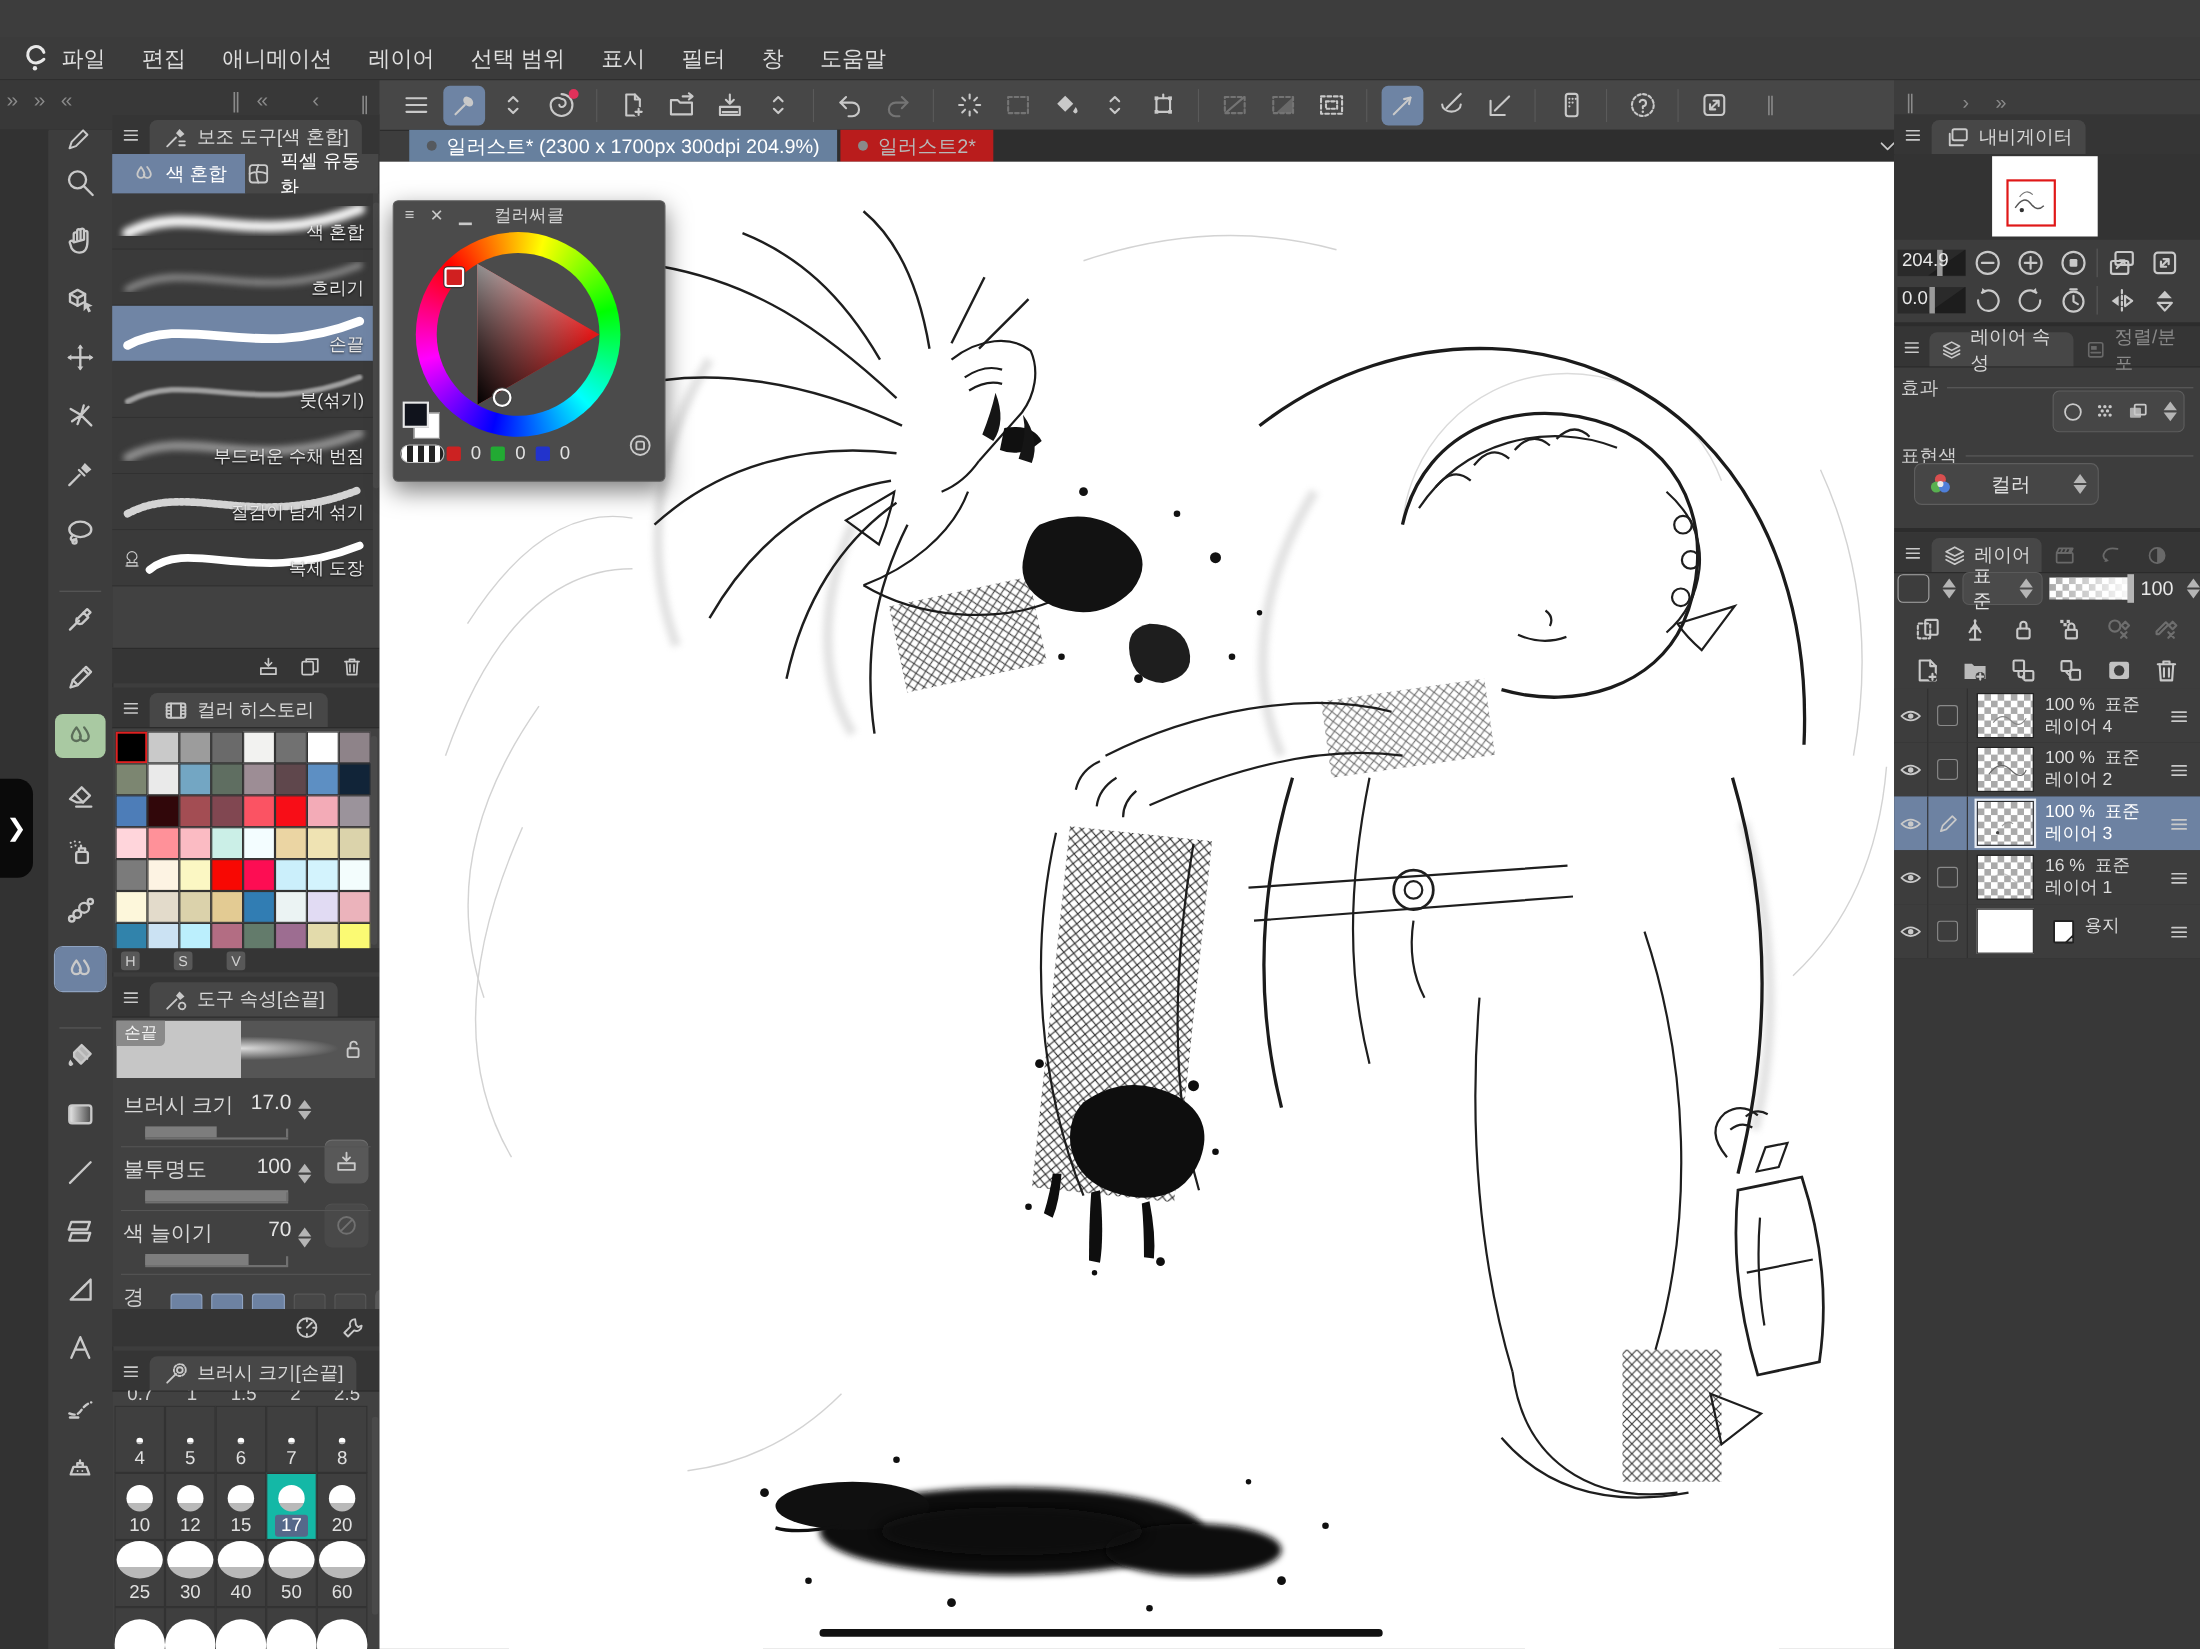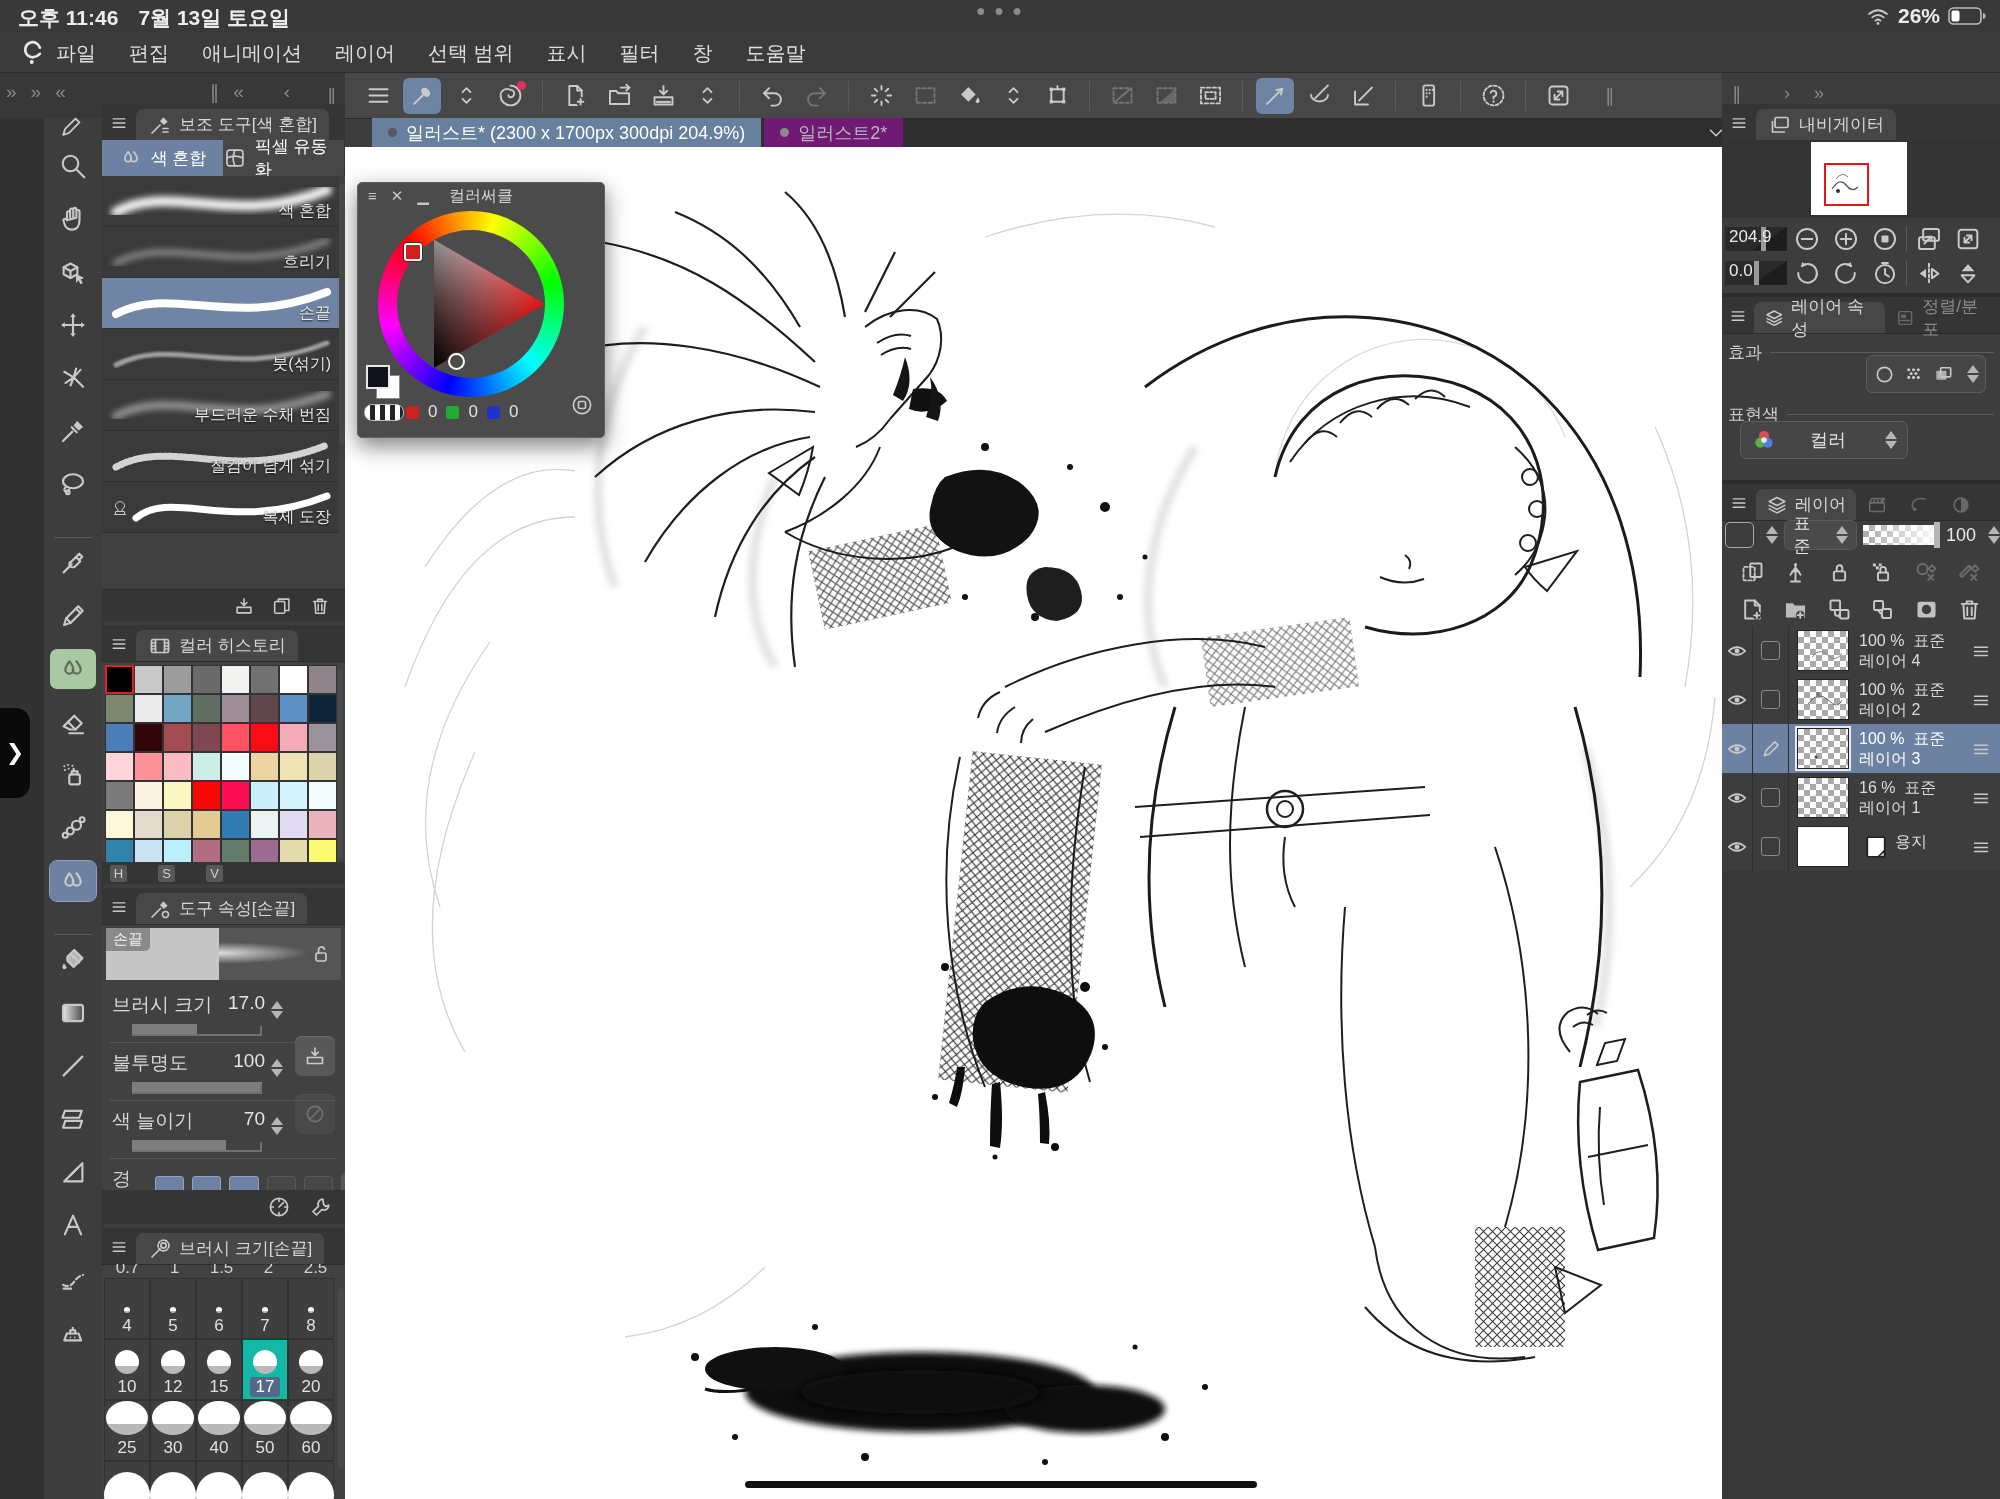--- a/index.html
+++ b/index.html
@@ -102,21 +102,21 @@
   .bsrow{display:flex;}
   .bscell{position:relative;width:46px;height:61px;background:#3f3f3f;border:0.5px solid #323232;display:flex;flex-direction:column;align-items:center;justify-content:flex-end;box-sizing:border-box;}
   .bscell.sel{background:#14b8a6;}
   .bscell .num{font-size:17px;color:#e0e0e0;margin-bottom:2px;}
   .bscell.sel .num{background:#55688a;padding:0 6px;border-radius:3px;color:#fff;}
   .dot{border-radius:50%;background:linear-gradient(#fff 68%,#b9b9b9 68%);margin-bottom:3px;}
   
   #tabbar{left:345px;top:118px;width:1377px;height:29px;background:#2e2e2e;display:flex;margin-left:27px;}
   .ctab{display:flex;align-items:center;gap:9px;padding:0 16px;font-size:18px;height:29px;}
   .ctab.on{background:#67809e;color:#fff;}
-  .ctab.off{background:#701a75;color:#b8b8b8;margin-left:3px;justify-content:space-between;}
+  .ctab.off{background:#b91c1c;color:#b8b8b8;margin-left:3px;justify-content:space-between;}
   .cdot{width:9px;height:9px;border-radius:50%;background:#55595e;}
   .ctab.off .cdot{background:#8a8a8a;}
   #tab-chev{position:absolute;right:22px;top:4px;}
   #canvas{left:345px;top:147px;width:1377px;height:1352px;background:#fff;overflow:hidden;}
   #homebar{position:absolute;left:400px;bottom:11px;width:512px;height:7px;border-radius:4px;background:#111;}
   
   #cwheel{left:357px;top:182px;width:246px;height:254px;background:#4b4b4b;border:1px solid #616161;border-radius:5px;box-shadow:0 8px 22px rgba(0,0,0,.5);}
   #cw-title{position:absolute;left:0;top:0;width:100%;height:26px;display:flex;align-items:center;}
   #cw-title .t{position:absolute;left:0;right:0;text-align:center;font-size:16px;color:#d2d2d2;}
   #cw-ctl{display:flex;gap: 14px;padding-left:10px;color:#c9c9c9;font-size:15px;z-index:2;}
@@ -175,39 +175,20 @@
   .cbx{width:17px;height:17px;border:1.5px solid #8a8a8a;border-radius:3px;}
   .ic.small{width:22px;height:22px;}
   #lyr-rest{position:absolute;left:0;width:278px;background:#383838;}
   .rsep{position:absolute;left:1722px;width:278px;height:4px;background:#2c2c2c;}
 </style>
 </head>
 <body>
 
 <div id="app">
 
-  <div id="statusbar" class="abs">
-    <div id="sb-left">
-      <span>오후 11:46</span>
-      <span>7월 13일 토요일</span>
-    </div>
-    <div id="sb-center">● ● ●</div>
-    <div id="sb-right">
-      <svg class="ic" width="24" height="24" viewBox="0 0 24 24">
-          <path d="M3 10q9-7.5 18 0M6.2 13.4q5.8-4.8 11.6 0M9.4 16.6q2.6-2.2 5.2 0"></path>
-          <circle class="f" cx="12" cy="19.5" r="1.4"></circle>
-        </svg>
-      <span>26%</span>
-      <svg width="38" height="20" viewBox="0 0 38 20">
-          <rect x="1" y="2" width="32" height="16" rx="4.5" fill="none" stroke="#bdbdbd" stroke-width="1.6"></rect>
-          <rect x="3.5" y="4.5" width="8" height="11" rx="2" fill="#fff"></rect>
-          <path d="M35 7v6q2.6-.6 2.6-3T35 7z" fill="#bdbdbd"></path>
-        </svg>
-    </div>
-  </div>
 
   <div id="menubar" class="abs">
     <svg id="app-logo" width="30" height="30" viewBox="0 0 24 24">
         <path d="M17.5 8.5A6 6 0 1 0 12 16.2M12 16.2q3.5-.4 5.5-2.7" fill="none" stroke="#e8e8e8" stroke-width="2.2" stroke-linecap="round"></path>
         <circle cx="11" cy="20" r="1.6" fill="#e8e8e8"></circle>
       </svg>
     <div id="menu-items">
         <span class="menu-item">파일</span>
         <span class="menu-item">편집</span>
         <span class="menu-item">애니메이션</span>

